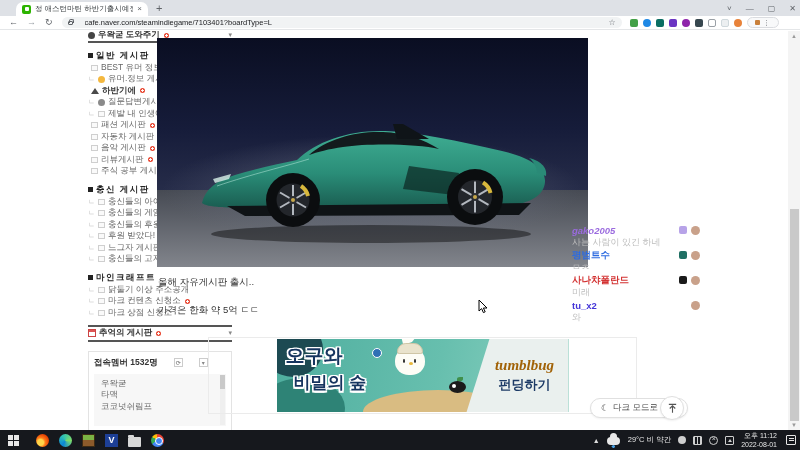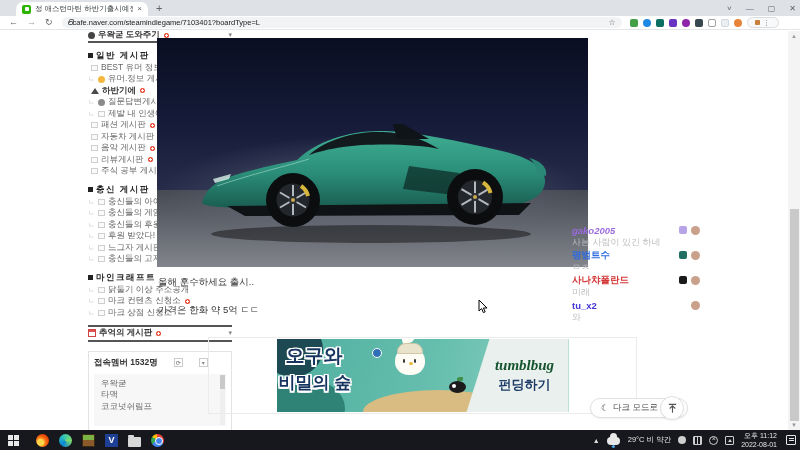--- a/index.html
+++ b/index.html
@@ -11,21 +11,21 @@
   .tab{position:absolute;left:16px;top:2px;width:132px;height:14px;background:#fff;border-radius:7px 7px 0 0;display:flex;align-items:center;gap:4px;padding:0 6px;}
   .favicon{width:9px;height:9px;border-radius:2px;background:#2db400;position:relative;flex:none;}
   .favicon::after{content:"";position:absolute;left:2.5px;top:2.5px;width:4px;height:4px;background:#fff;border-radius:1px;}
   .tab-title{font-size:7.5px;color:#3c4043;white-space:nowrap;overflow:hidden;flex:1;}
   .tab-close{font-size:8px;color:#5f6368;flex:none;line-height:1;}
   .newtab-btn{position:absolute;left:156px;top:3px;font-size:11px;color:#5f6368;line-height:11px;}
   .win-controls{position:absolute;right:4px;top:0;height:16px;display:flex;align-items:center;gap:14px;color:#5f6368;font-size:8px;}
   .toolbar{position:absolute;left:0;top:16px;width:800px;height:14px;background:#fff;border-bottom:1px solid #e4e6e8;display:flex;align-items:center;}
   .nav-ic{color:#5f6368;font-size:9px;margin-left:9px;line-height:1;}
   .nav-ic.dim{color:#9aa0a6;}
-  .omnibox{margin-left:9px;width:560px;height:11px;background:#f1f3f4;border-radius:6px;display:flex;align-items:center;padding:0 6px;gap:0;}
+  .omnibox{margin-left:9px;width:560px;height:11px;background:#f1f3f4;border-radius:6px;display:flex;align-items:center;padding:0 6px;gap:12px;}
   .lock-icon{width:5px;height:4px;border:1px solid #5f6368;border-radius:1px;position:relative;flex:none;margin-top:1px;}
   .lock-icon::before{content:"";position:absolute;left:0.5px;top:-3px;width:2.5px;height:2.5px;border:1px solid #5f6368;border-bottom:none;border-radius:2px 2px 0 0;}
   .url-text{font-size:7.5px;color:#202124;white-space:nowrap;flex:1;overflow:hidden;}
   .star-icon{color:#5f6368;font-size:8px;flex:none;}
   .ext-row{display:flex;align-items:center;gap:5px;margin-left:8px;}
   .ext{width:8px;height:8px;border-radius:2px;flex:none;}
   .profile-chip{width:32px;height:11px;border:1px solid #dadce0;border-radius:6px;background:#f8f9fa;display:flex;align-items:center;justify-content:center;gap:3px;}
   .chip-sq{width:5px;height:5px;background:#c9803a;border-radius:1px;}
   .kebab{color:#5f6368;font-size:7px;letter-spacing:0;line-height:1;}
 
@@ -71,23 +71,23 @@
   .char-hat{position:absolute;left:2px;top:-4px;width:26px;height:11px;border-radius:12px 12px 3px 3px;background:#e9e3cc;border:1px solid #cfc6a6;}
   .char-eye{position:absolute;top:12px;width:2.5px;height:3.5px;border-radius:50%;background:#333;}
   .char-beak{position:absolute;left:14px;top:15px;width:4px;height:3px;border-radius:50%;background:#e9b83a;}
   .net-stick{position:absolute;left:129px;top:-6px;width:1.5px;height:18px;background:#fdfdf6;transform:rotate(18deg);}
   .net-bag{position:absolute;left:124px;top:-12px;width:14px;height:16px;border-radius:50% 50% 50% 10%;background:#fdfdf6;transform:rotate(-14deg);}
   .bird{position:absolute;left:172px;top:42px;width:17px;height:12px;border-radius:50%;background:#1b1b1b;}
   .bird-eye{position:absolute;left:3px;top:3px;width:4px;height:4px;border-radius:50%;background:#fff;}
   .bird-leaf{position:absolute;left:8px;top:-4px;width:6px;height:4px;border-radius:50% 0;background:#3f8f4a;}
   .steam-dot{position:absolute;left:95px;top:9px;width:10px;height:10px;border-radius:50%;background:#2f6fb5;border:1px solid #fff;}
   .banner-t1{position:absolute;left:9px;top:4px;font-size:19px;font-weight:900;color:#16345f;text-shadow:-1.5px -1.5px 0 #fff,1.5px -1.5px 0 #fff,-1.5px 1.5px 0 #fff,1.5px 1.5px 0 #fff,0 1.5px 0 #fff,0 -1.5px 0 #fff,1.5px 0 0 #fff,-1.5px 0 0 #fff;}
-  .banner-t2{position:absolute;left:2px;top:32px;font-size:17px;font-weight:900;color:#16345f;text-shadow:-1.5px -1.5px 0 #fff,1.5px -1.5px 0 #fff,-1.5px 1.5px 0 #fff,1.5px 1.5px 0 #fff,0 1.5px 0 #fff,0 -1.5px 0 #fff,1.5px 0 0 #fff,-1.5px 0 0 #fff;}
+  .banner-t2{position:absolute;left:17px;top:32px;font-size:17px;font-weight:900;color:#16345f;text-shadow:-1.5px -1.5px 0 #fff,1.5px -1.5px 0 #fff,-1.5px 1.5px 0 #fff,1.5px 1.5px 0 #fff,0 1.5px 0 #fff,0 -1.5px 0 #fff,1.5px 0 0 #fff,-1.5px 0 0 #fff;}
   .banner-right{position:absolute;right:0;top:0;width:104px;height:73px;background:#eaf0ee;clip-path:polygon(24% 0,100% 0,100% 100%,2% 100%);display:flex;flex-direction:column;align-items:center;justify-content:center;gap:2px;padding-left:16px;}
-  .brand{font-family:"Liberation Serif","DejaVu Serif",serif;font-style:italic;font-weight:bold;font-size:15px;color:#14532d;}
+  .brand{font-family:"Liberation Serif","DejaVu Serif",serif;font-style:italic;font-weight:bold;font-size:15px;color:#a16207;}
   .cta{font-size:13px;font-weight:bold;color:#1c3a66;}
 
   
   .chat{position:absolute;left:572px;top:193px;width:128px;}
   .chat-msg{margin-bottom:1px;}
   .chat-nrow{display:flex;align-items:center;height:12px;}
   .chat-name{font-size:9.5px;font-weight:bold;white-space:nowrap;}
   .chat-badges{margin-left:auto;display:flex;gap:4px;align-items:center;}
   .chat-badge{width:8px;height:8px;border-radius:2px;display:inline-block;}
   .chat-avatar{width:9px;height:9px;border-radius:50%;display:inline-block;margin-left:4px;}
@@ -430,21 +430,21 @@
           </g>
           <circle r="4" fill="#2b2e33"></circle>
             <circle r="2" fill="#c8a84b"></circle>
           <path d="M8,-14.5 A16.5 16.5 0 0 1 15.5,-4" stroke="#d8b83c" stroke-width="4" fill="none"></path>
         </g>
       </svg>
     </div>
 
     <div>
 
-    <div class="post-line" style="top: 245px;">올해 훈수하세요 출시..</div>
+    <div class="post-line" style="top: 245px;">올해 자유게시판 출시..</div>
         <div class="post-line" style="top: 273px;">가격은 한화 약 5억 ㄷㄷ</div>
       </div>
 
     <div class="ad-box">
       <div class="banner">
         <span class="hill-dark"></span>
         <span class="hill-green"></span>
         <span class="sand"></span>
         <span class="net-bag"></span>
         <span class="net-stick"></span>

